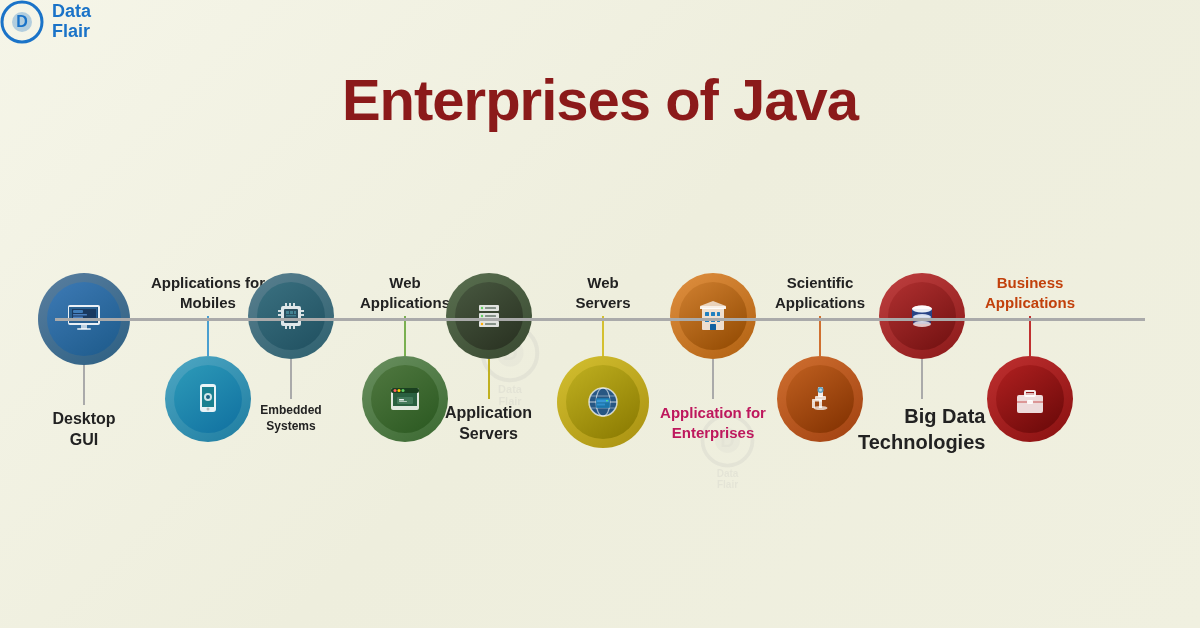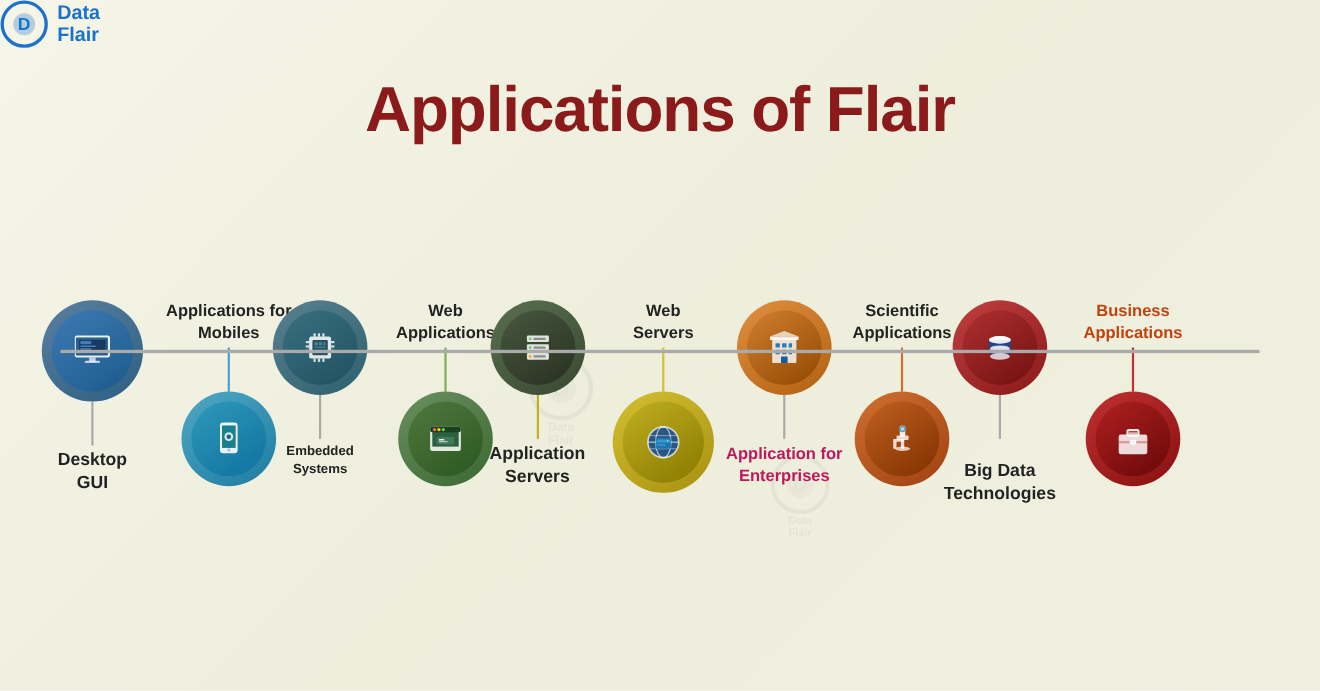--- a/index.html
+++ b/index.html
@@ -153,21 +153,21 @@
     <circle cx="22" cy="22" r="20" fill="none" stroke="#1a73c8" stroke-width="3"></circle>
     <circle cx="22" cy="22" r="10" fill="#1a73c8" opacity="0.3"></circle>
     <text x="22" y="27" text-anchor="middle" font-size="16" font-weight="bold" fill="#1a73c8">D</text>
   </svg>
   <div class="logo-text">
     <span class="logo-data">Data</span>
     <span class="logo-flair">Flair</span>
   </div>
 </div>
 
-<h1 class="page-title">Applications of Flair</h1>
+<h1 class="page-title">Enterprises of Java</h1>
 
 <div class="diagram-container">
 
   <div class="h-line"></div>
 
   <div class="bg-watermark" style="top:180px; left:480px;">
     <svg width="60" height="60" viewBox="0 0 44 44">
       <circle cx="22" cy="22" r="20" fill="none" stroke="#446" stroke-width="3"></circle>
       <circle cx="22" cy="22" r="10" fill="#446" opacity="0.5"></circle>
       <text x="22" y="27" text-anchor="middle" font-size="16" font-weight="bold" fill="#446">D</text>
@@ -391,21 +391,21 @@
           <ellipse cx="18" cy="11" rx="10" ry="3.5" fill="white" opacity="0.9"></ellipse>
 
           <ellipse cx="18" cy="19" rx="9" ry="3" fill="#3060b0" opacity="0.7"></ellipse>
           <rect x="9" y="19" width="18" height="7" fill="#1a3880" opacity="0.7"></rect>
           <ellipse cx="18" cy="26" rx="9" ry="3" fill="white" opacity="0.75"></ellipse>
           <ellipse cx="18" cy="19" rx="9" ry="3" fill="white" opacity="0.8"></ellipse>
         </svg>
       </div>
     </div>
     <div style="width:2px;height:40px;background:#aaa;"></div>
-    <div style="text-align:center;font-weight:800;font-size:16px;color:#222;line-height:1.3;margin-top:20px;">Big Data<br>Technologies</div>
+    <div style="text-align:right;font-weight:800;font-size:20px;color:#222;line-height:1.3;margin-top:4px;">Big Data<br>Technologies</div>
   </div>
 
   <div style="position:absolute; left:965px; top:130px; display:flex; flex-direction:column; align-items:center;">
     <div style="text-align:center;font-weight:800;font-size:15px;color:#c2410c;line-height:1.3;margin-bottom:4px;width:130px;">Business<br>Applications</div>
     <div style="width:2px;height:40px;background:#c03030;"></div>
     <div class="circle-outer n10-outer" style="width:86px;height:86px;border-radius:50%;display:flex;align-items:center;justify-content:center;">
       <div class="circle-inner n10-inner" style="width:68px;height:68px;border-radius:50%;display:flex;align-items:center;justify-content:center;">
         <svg width="36" height="36" viewBox="0 0 36 36">
 
           <rect x="5" y="14" width="26" height="18" rx="2" fill="white" opacity="0.85"></rect>

